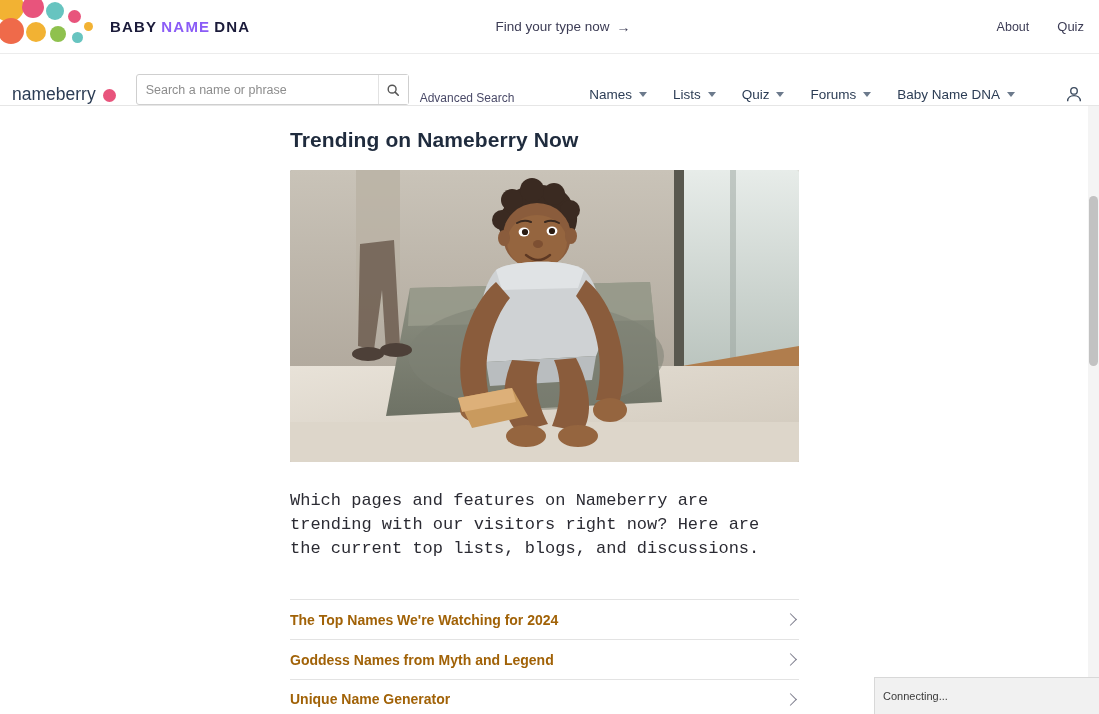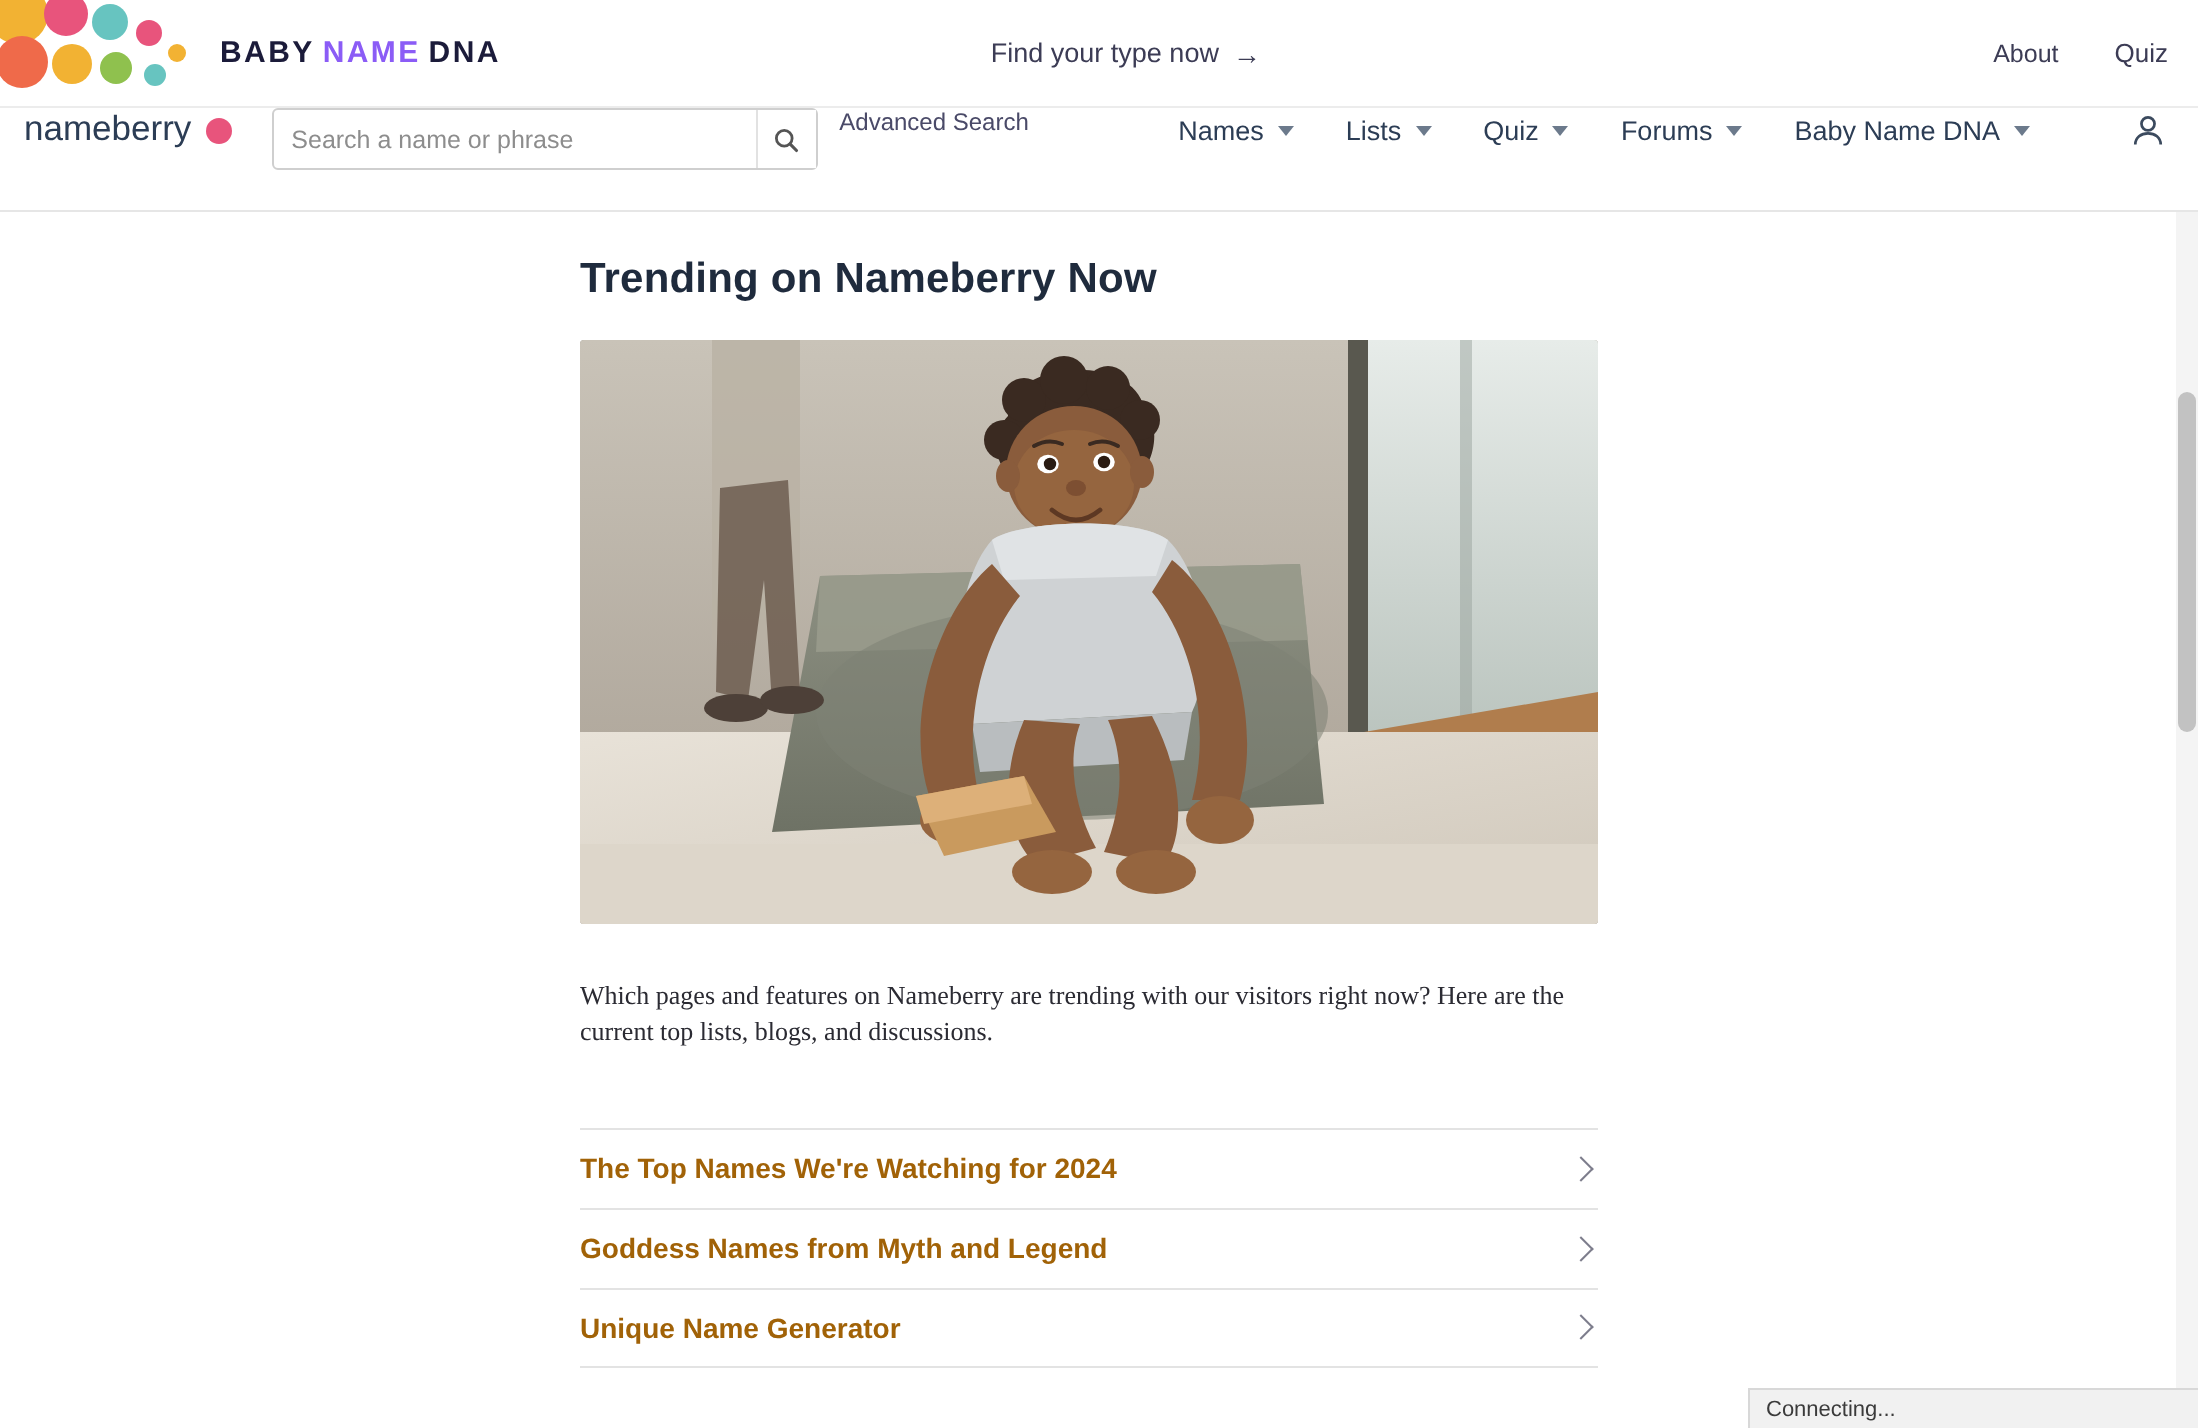--- a/index.html
+++ b/index.html
@@ -68,21 +68,21 @@
     gap: 7px;
     cursor: pointer;
   }
   .find-link .arrow { font-size: 14px; color: #3c3c55; }
 
   
   .site-header {
     height: 52px;
     background: #ffffff;
     display: flex;
-    align-items: flex-start;
+    align-items: flex-end;
     padding: 0 14px 0 12px;
     border-bottom: 1px solid #e6e6e6;
     position: relative;
   }
   .logo {
     display: flex;
     align-items: center;
     gap: 5px;
     font-size: 17.5px;
     color: #2c3d55;
@@ -188,24 +188,24 @@
     height: 292px;
     border-radius: 2px;
     overflow: hidden;
     position: relative;
     background: #9f9a92;
   }
   .hero-photo svg { display: block; }
 
   .intro {
     margin-top: 27px;
-    font-size: 13px;
+    font-size: 17px;
     line-height: 1.42;
     color: #2b2b33;
-    font-family: Liberation Serif, serif;
+    font-family: Liberation Mono, monospace;
   }
 
   .link-list { margin-top: 38px; }
   .link-row {
     height: 40px;
     border-top: 1px solid #e3e3e3;
     display: flex;
     align-items: center;
     justify-content: space-between;
     cursor: pointer;
@@ -241,21 +241,21 @@
     background: #c2c2c2;
     border-radius: 5px;
   }
 
   
   .status-bar {
     position: absolute;
     left: 874px;
     bottom: 0;
     width: 225px;
-    height: 20px;
+    height: 37px;
     background: #f1f1f1;
     border-top: 1px solid #d8d8d8;
     border-left: 1px solid #d8d8d8;
     display: flex;
     align-items: center;
     padding-left: 8px;
     font-size: 11px;
     color: #3b3b3b;
   }
 </style>

